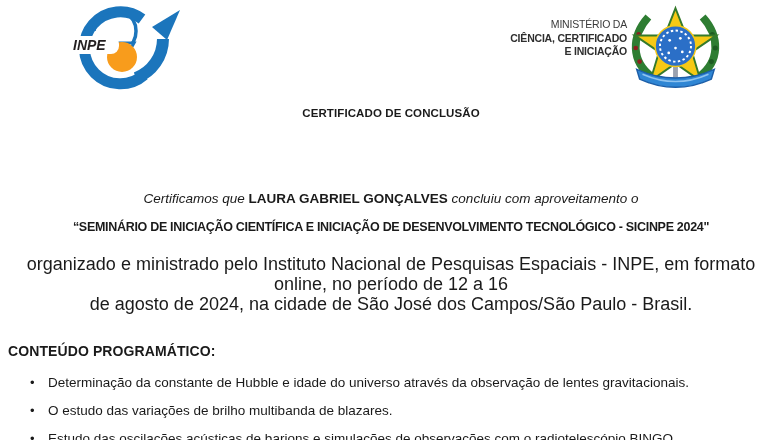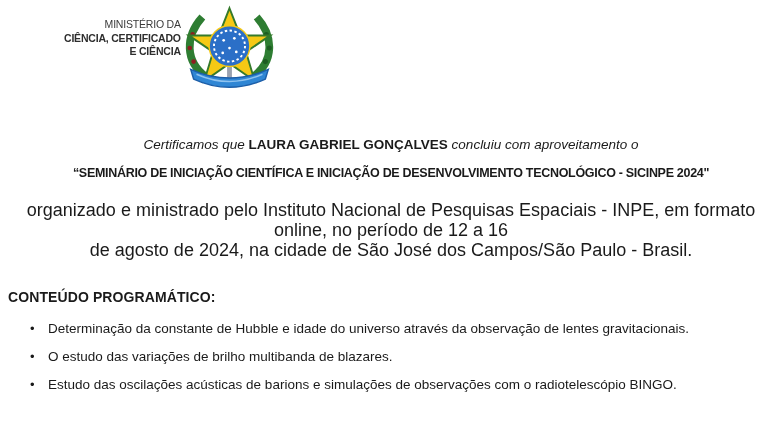--- a/index.html
+++ b/index.html
@@ -39,21 +39,21 @@
     text-align:center;
     font-weight:bold;
     font-size:11.5px;
     letter-spacing:0.1px;
     margin-top:10px;
   }
   .intro {
     text-align:center;
     font-style:italic;
     font-size:13.5px;
-    margin-top:40px;
+    margin-top:72px;
   }
   .intro .recipient { font-style:normal; font-weight:bold; }
   .course {
     text-align:center;
     font-weight:bold;
     font-size:12.5px;
     letter-spacing:-0.3px;
     white-space:nowrap;
     margin-top:4px;
   }
@@ -87,26 +87,44 @@
     font-size:13px;
   }
 </style>
 </head>
 <body>
 
 <div class="page">
 
   <div class="header">
 
+    <div class="inpe-logo">
+      <svg width="120" height="86" viewBox="0 0 120 86">
+
+        <path d="M 78 14 A 36 36 0 1 0 80 70" fill="none" stroke="#1b75bc" stroke-width="11"></path>
+
+        <path d="M 72 73 A 42 42 0 0 0 99 34" fill="none" stroke="#1b75bc" stroke-width="12"></path>
+
+        <polygon points="88,22 116,5 103,35" fill="#1b75bc"></polygon>
+
+        <path d="M 30 26 A 21 21 0 1 1 62 44" fill="none" stroke="#1b75bc" stroke-width="3.5"></path>
+        <polygon points="52,38 70,38 61,54" fill="#ffffff" stroke="#1b75bc" stroke-width="3"></polygon>
+
+        <circle cx="58" cy="52" r="15" fill="#f89c1c"></circle>
+
+        <rect x="5" y="31" width="50" height="18" rx="8" fill="#ffffff"></rect>
+        <text x="9" y="45" font-size="14" font-weight="bold" font-style="italic" font-family="Liberation Sans, sans-serif" fill="#231f20">INPE</text>
+      </svg>
+    </div>
 
     <div class="right-block">
       <div class="ministry">
         <div>MINISTÉRIO DA</div>
         <div class="bold">CIÊNCIA, CERTIFICADO</div>
-        <div class="bold">E CIÊNCIA</div>
+        <div class="bold">E INICIAÇÃO</div>
       </div>
 
       <div class="emblem">
         <svg width="97" height="88" viewBox="0 0 100 90">
 
           <path d="M 22 12 C 4 32 4 58 26 74" fill="none" stroke="#2e7d32" stroke-width="8"></path>
           <path d="M 78 12 C 96 32 96 58 74 74" fill="none" stroke="#2e7d32" stroke-width="8"></path>
           <circle cx="12" cy="30" r="2.4" fill="#8c1f1f"></circle>
           <circle cx="9" cy="44" r="2.4" fill="#8c1f1f"></circle>
           <circle cx="13" cy="58" r="2.4" fill="#8c1f1f"></circle>
@@ -127,20 +145,21 @@
           <circle cx="43" cy="49" r="1.4" fill="#ffffff"></circle>
           <circle cx="57" cy="48" r="1.4" fill="#ffffff"></circle>
 
           <path d="M 10 66 Q 50 84 90 66 L 87 76 Q 50 93 13 76 Z" fill="#2f86d4" stroke="#1c5ea8" stroke-width="1.5"></path>
           <path d="M 16 71 Q 50 86 84 71" fill="none" stroke="#8fc3ef" stroke-width="1.5"></path>
         </svg>
       </div>
     </div>
   </div>
 
+  <div class="title">CERTIFICADO DE CONCLUSÃO</div>
 
   <p class="intro">
     <span>Certificamos que</span>
     <span class="recipient">LAURA GABRIEL GONÇALVES</span>
     <span>concluiu com aproveitamento o</span>
   </p>
 
   <div class="course">“SEMINÁRIO DE INICIAÇÃO CIENTÍFICA E INICIAÇÃO DE DESENVOLVIMENTO TECNOLÓGICO - SICINPE 2024"</div>
 
   <p class="desc">

